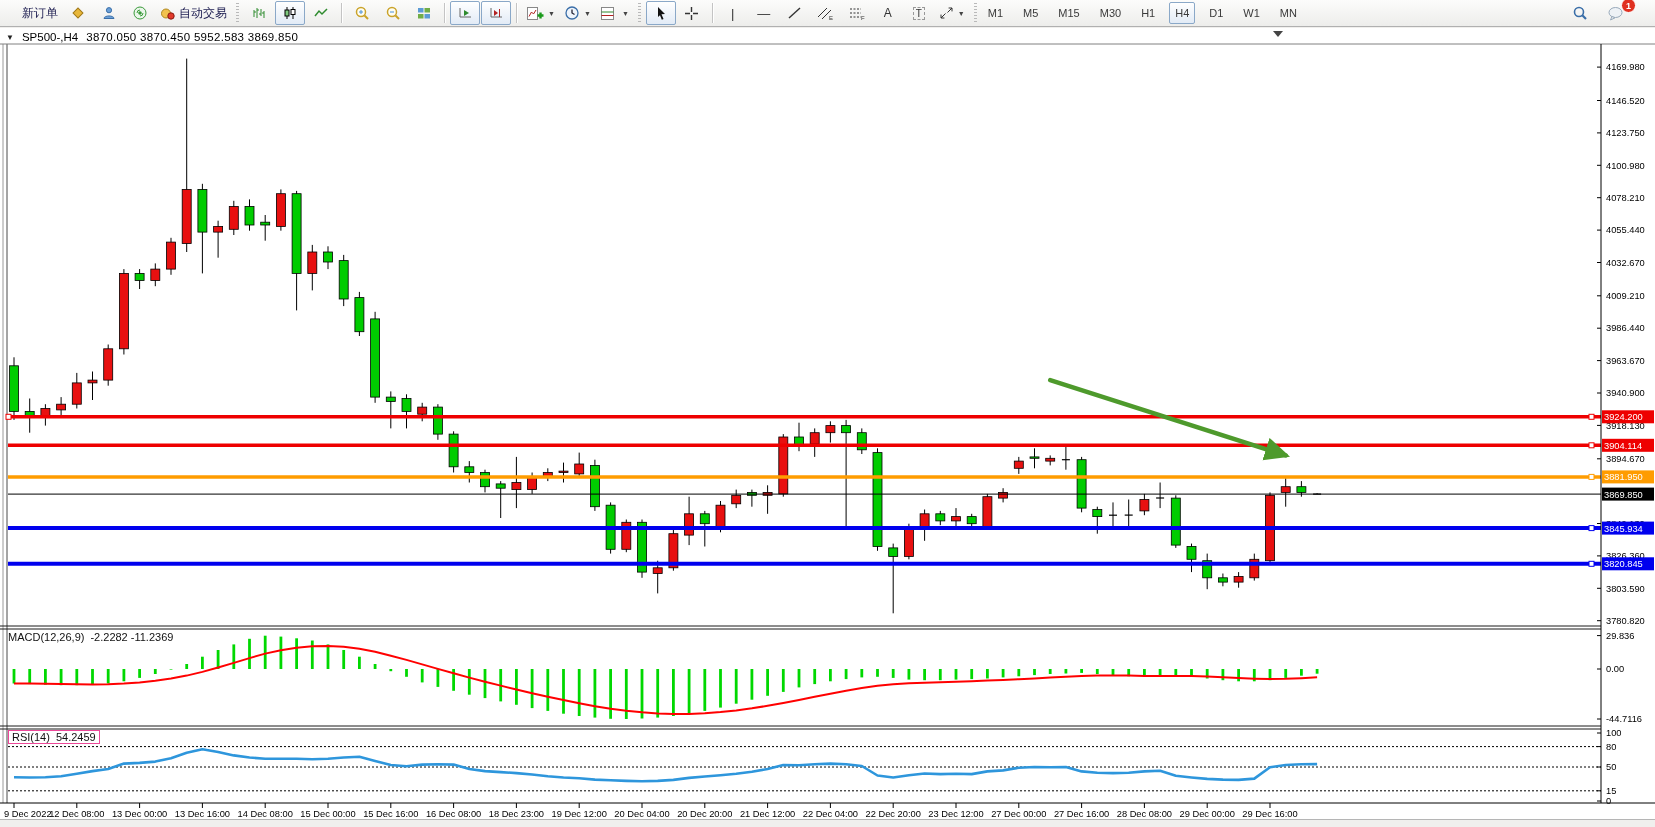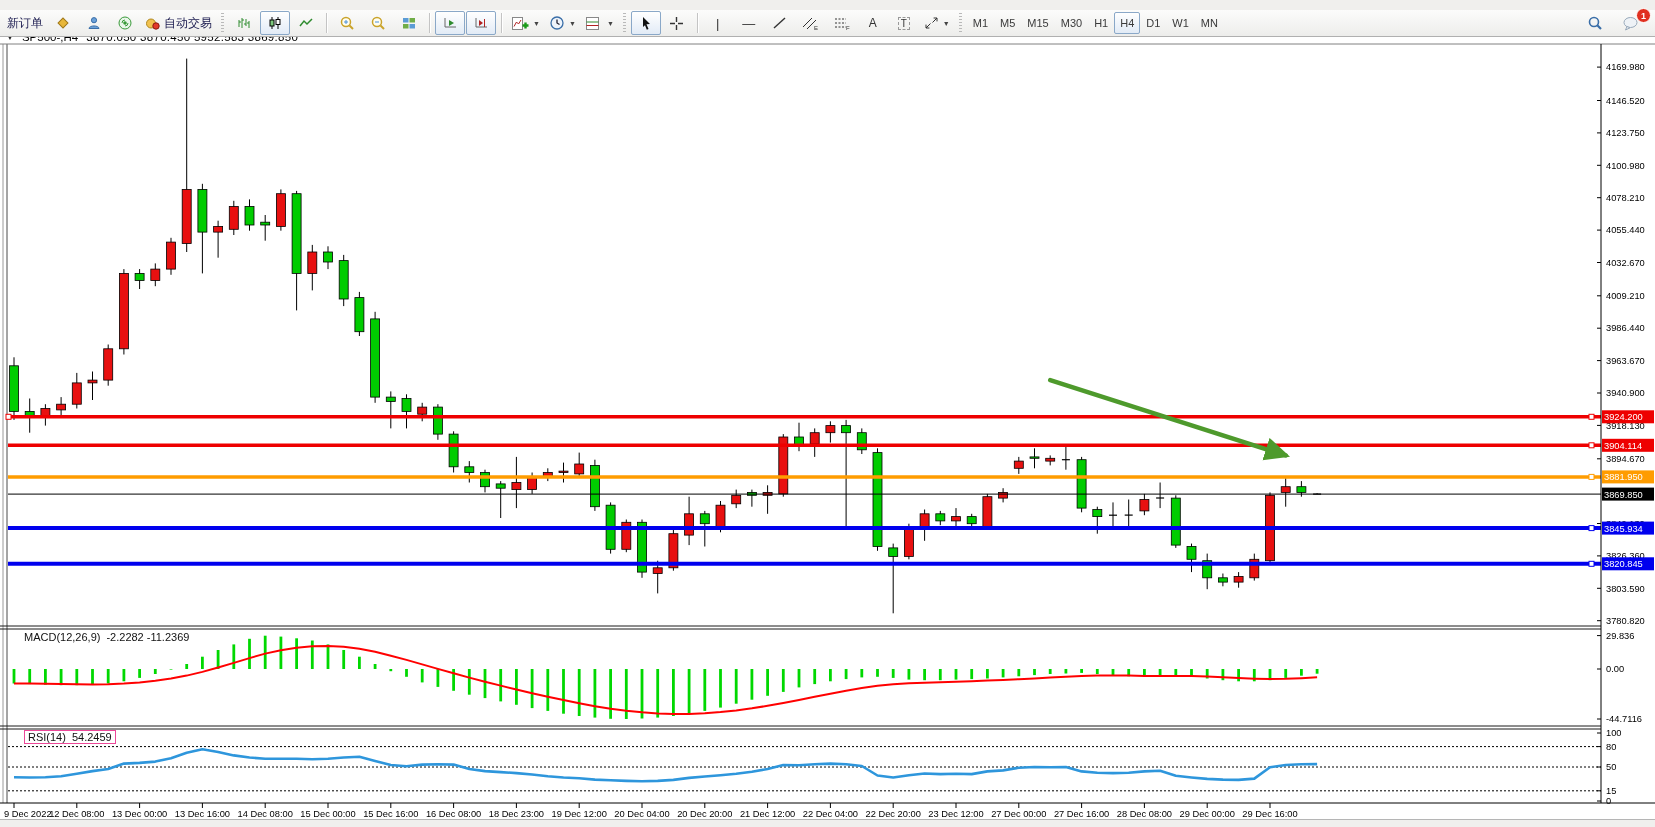--- a/index.html
+++ b/index.html
@@ -1,21 +1,21 @@
 <!DOCTYPE html>
 <html><head>
 <meta charset="utf-8">
 <style>
   html,body{margin:0;padding:0}
   body{width:1655px;height:827px;overflow:hidden;background:#f0efed;position:relative;
        font-family:"Liberation Sans","DejaVu Sans",sans-serif;-webkit-font-smoothing:antialiased}
   
-  .toolbar{position:absolute;top:10px;left:0;width:1655px;height:27px;box-sizing:border-box;
+  .toolbar{position:absolute;top:0;left:0;width:1655px;height:27px;box-sizing:border-box;
            background:linear-gradient(#fcfcfb,#ededeb);border-bottom:1px solid #b0b0b0;
-           display:flex;align-items:center;padding:0 3px;gap:1px;z-index:5}
+           display:flex;align-items:center;padding:0 18px;gap:1px;z-index:5}
   .tbtn{height:22px;min-width:22px;display:flex;align-items:center;justify-content:center;gap:3px;
         padding:0 3px;border:1px solid transparent;border-radius:2px;color:#222;font-size:12px;white-space:nowrap}
   .tbtn.active{border:1px solid #8aa8c8;background:linear-gradient(#ffffff,#e2ebf6)}
   .tbtn .cn{font-size:12px;color:#1c1c50}
   .caret{font-size:7px;color:#444;margin-left:1px}
   .vsep{width:1px;height:20px;background:#c4c4c4;box-shadow:1px 0 0 #fff;margin:0 4px}
   .grip{width:3px;height:20px;margin:0 4px;background:repeating-linear-gradient(to bottom,#b9b9b9 0 1px,transparent 1px 3px)}
   .tf{height:20px;padding:0 5px;display:flex;align-items:center;border:1px solid transparent;
       border-radius:2px;font-size:11px;color:#3a3a3a}
   .tf.active{border:1px solid #8aa8c8;background:linear-gradient(#ffffff,#e2ebf6)}
@@ -25,21 +25,21 @@
          color:#fff;font-size:9px;font-weight:bold;display:flex;align-items:center;justify-content:center;border:1px solid #fff}
   .lblT{border:1px dashed #999;font-size:10px;padding:0 2px;color:#333}
   .glyph{font-size:13px;color:#333}
   
   .chart-window{position:absolute;top:28px;left:0;width:1655px;height:799px;background:#fff}
   #chart-canvas{position:absolute;top:0;left:0;width:1655px;height:639px}
   .symbol-header{position:absolute;top:3px;left:6px;display:flex;align-items:center;gap:8px;
                  font-size:11.5px;color:#000;z-index:3}
   .symbol-header .col{font-size:8px;color:#222}
   .symbol-header .ohlc{letter-spacing:.3px}
-  .ind-label{position:absolute;left:24px;font-size:11px;color:#111;z-index:3;display:flex;gap:6px;background:transparent}
+  .ind-label{position:absolute;left:8px;font-size:11px;color:#111;z-index:3;display:flex;gap:6px;background:transparent}
   .ind-label.macd{top:603px}
   .ind-label.rsi{top:702px;border:1px solid #ec4899;padding:0 3px;background:#fff}
   .bottom-strip{position:absolute;left:0;bottom:0;width:1655px;height:7px;background:#f0efed;border-top:1px solid #b5b5b5}
 </style>
 </head>
 <body>
 
 <div class="toolbar">
   <div class="tbtn">
     <span class="cn">新订单</span>
@@ -197,21 +197,21 @@
       <span class="lblT">T</span>
     </div>
   <div class="tbtn">
     <svg width="15" height="14">
         <path d="M2 12L6.5 7.5M2 12h3.4M2 12v-3.4M13 2L8.5 6.5M13 2h-3.4M13 2v3.4" stroke="#333" fill="none"></path>
       </svg>
     <span class="caret">▼</span>
   </div>
   <div class="grip"></div>
 
-  <div id="tf-group" style="display:flex;align-items:flex-end;gap:0">
+  <div id="tf-group" style="display:flex;align-items:flex-end;gap:8px">
       <div class="tf">M1</div>
       <div class="tf">M5</div>
       <div class="tf">M15</div>
       <div class="tf">M30</div>
       <div class="tf">H1</div>
       <div class="tf active">H4</div>
       <div class="tf">D1</div>
       <div class="tf">W1</div>
       <div class="tf">MN</div>
     </div>

